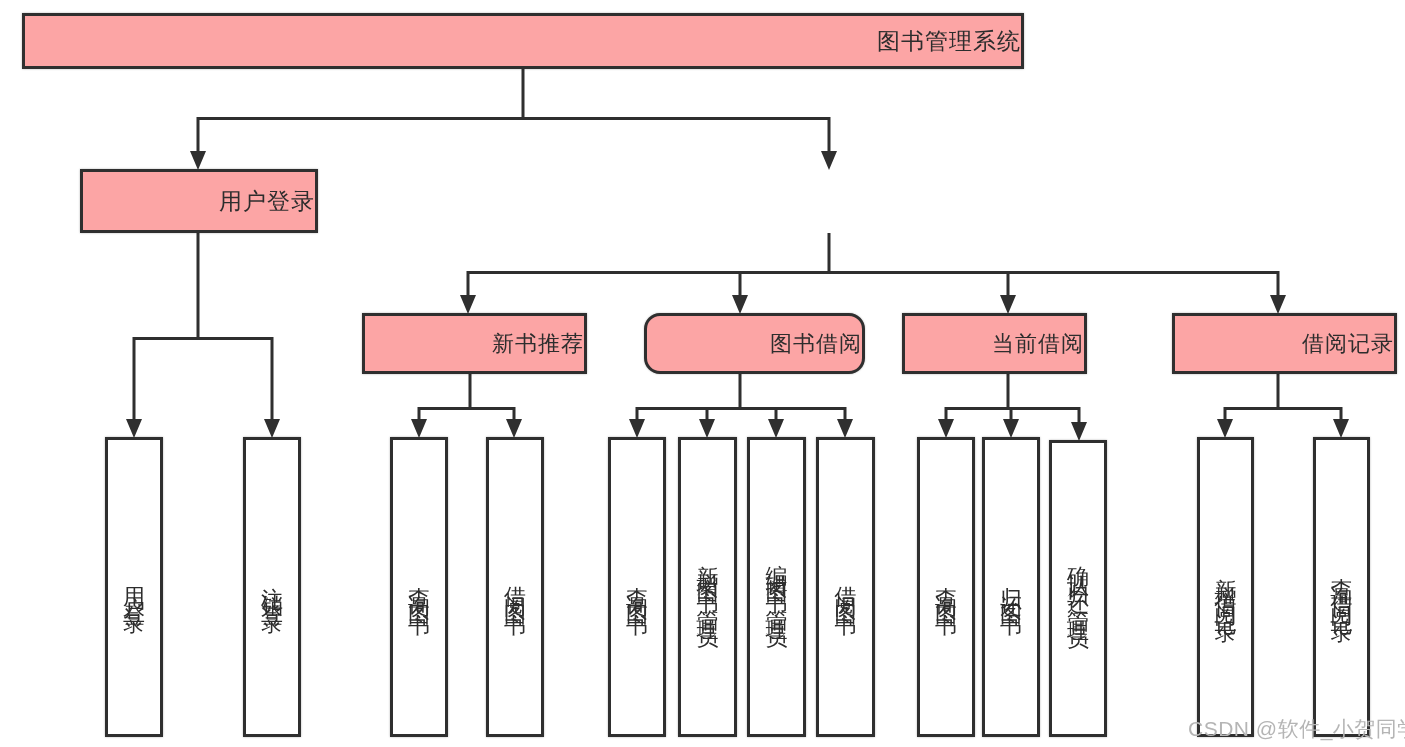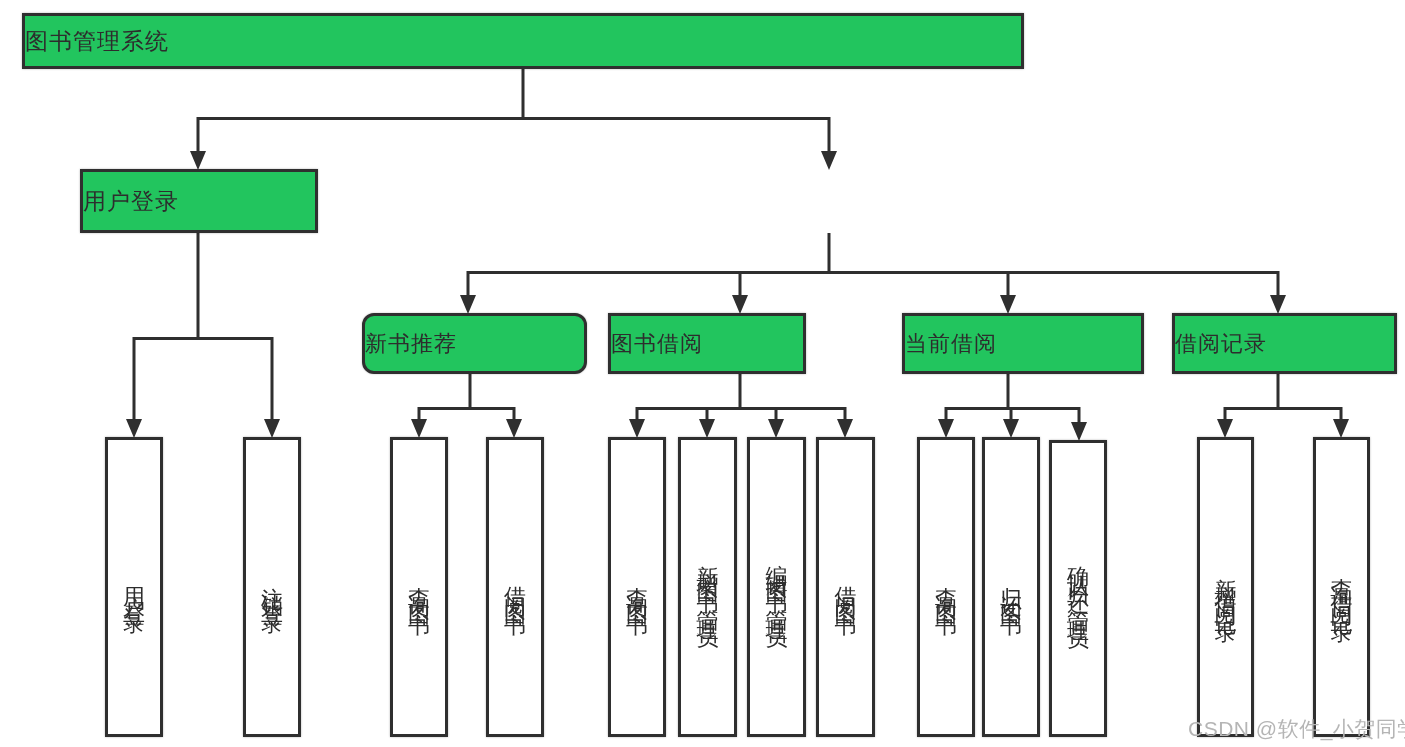--- a/index.html
+++ b/index.html
@@ -3,22 +3,22 @@
 <meta charset="utf-8">
 <style>
   html,body{margin:0;padding:0;background:#ffffff;}
   .canvas{
     position:relative;width:1405px;height:747px;background:#ffffff;
     font-family:"Liberation Sans", sans-serif;overflow:hidden;
   }
   .connectors{position:absolute;left:0;top:0;pointer-events:none;}
   .node{
     position:absolute;box-sizing:border-box;
-    border:3px solid #2f2f2f;background:#22c55e;
-    display:flex;align-items:center;justify-content:flex-start;
+    border:3px solid #2f2f2f;background:#fca5a5;
+    display:flex;align-items:center;justify-content:flex-end;
     color:#2d2d2d;font-size:23px;letter-spacing:1px;
     box-shadow:0 0 2px rgba(0,0,0,0.28);
   }
   .root{left:22px;top:13px;width:1002px;height:56px;}
   .lvl2{top:169px;height:64px;}
   .lvl3{top:313px;height:61px;font-size:22px;}
   .vnode{
     position:absolute;box-sizing:border-box;top:437px;width:58px;height:300px;
     border:3px solid #2f2f2f;background:#ffffff;
     display:flex;align-items:center;justify-content:center;
@@ -58,27 +58,27 @@
   </svg>
 
   <div class="node root">
     <span>图书管理系统</span>
   </div>
 
   <div class="node lvl2" style="left:80px;width:238px;">
     <span>用户登录</span>
   </div>
 
-  <div class="node lvl3" style="left:362px;width:225px;border-radius:12px;">
+  <div class="node lvl3" style="left:362px;width:225px;">
     <span>新书推荐</span>
   </div>
-  <div class="node lvl3" style="left:608px;width:198px;">
+  <div class="node lvl3" style="left:644px;width:221px;border-radius:16px;">
     <span>图书借阅</span>
   </div>
-  <div class="node lvl3" style="left:902px;width:242px;">
+  <div class="node lvl3" style="left:902px;width:185px;">
     <span>当前借阅</span>
   </div>
   <div class="node lvl3" style="left:1172px;width:225px;">
     <span>借阅记录</span>
   </div>
 
   <div class="vnode" style="left:105px;">
     <span class="vtext">用户登录</span>
   </div>
   <div class="vnode" style="left:243px;">

